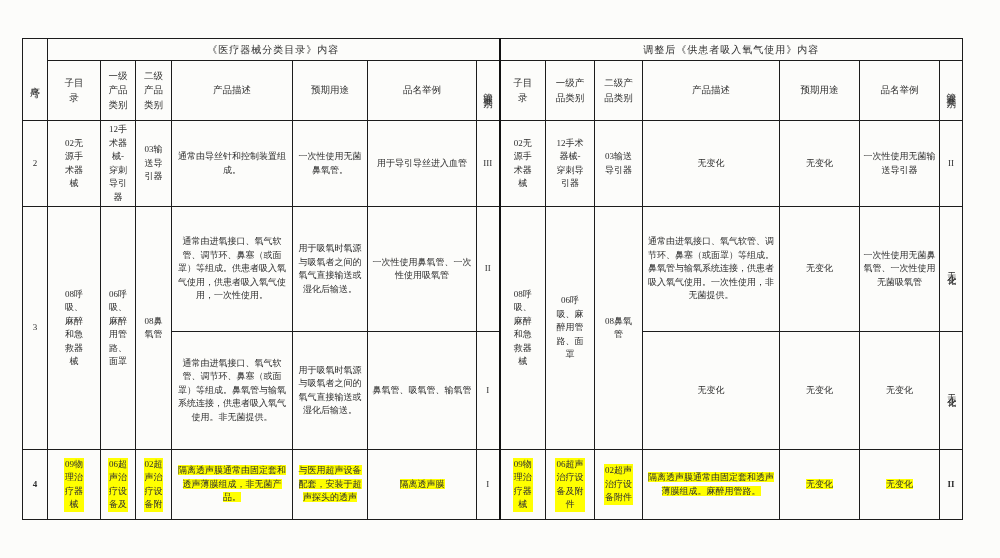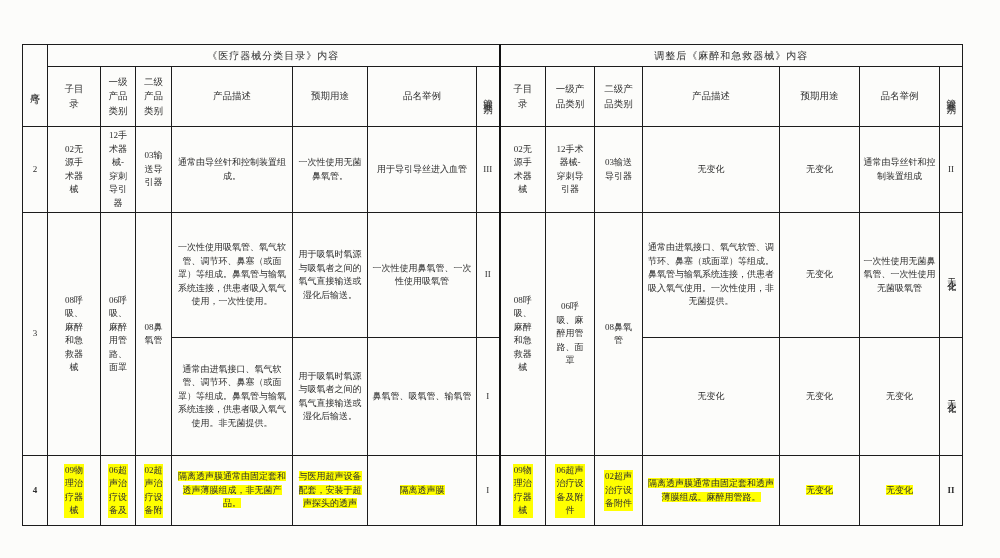--- a/index.html
+++ b/index.html
@@ -4,21 +4,21 @@
 <style>
   * { box-sizing: border-box; margin: 0; padding: 0; }
   html,body { width: 1000px; height: 558px; }
   body {
     background: #fcfcfa;
     font-family: "Liberation Serif", "DejaVu Serif", serif;
     color: #2e2e2e;
     position: relative;
     overflow: hidden;
   }
-  .page { position: absolute; left: 22px; top: 44px; }
+  .page { position: absolute; left: 22px; top: 38px; }
   table.doc {
     border-collapse: collapse;
     table-layout: fixed;
     width: 940px;
     border: 1.5px solid #1c1c1c;
   }
   td {
     border: 1px solid #1c1c1c;
     text-align: center;
     vertical-align: middle;
@@ -66,21 +66,21 @@
         <col style="width:137px">
       <col style="width:80px">
         <col style="width:80px">
         <col style="width:23px">
     </colgroup>
 
     <tbody>
         <tr class="h1">
       <td rowspan="2"><span class="vert">序号</span></td>
       <td colspan="7" class="sep">《医疗器械分类目录》内容</td>
-      <td colspan="7">调整后《麻醉和急救器械》内容</td>
+      <td colspan="7">调整后《供患者吸入氧气使用》内容</td>
     </tr>
 
     <tr class="h2">
       <td><span class="cw2">子目录</span></td>
       <td><span class="cw2">一级产品类别</span></td>
       <td><span class="cw2">二级产品类别</span></td>
       <td>产品描述</td>
       <td>预期用途</td>
       <td>品名举例</td>
       <td class="sep"><span class="vert">管理类别</span></td>
@@ -100,30 +100,30 @@
       <td><span class="cw2">03输送导引器</span></td>
       <td>通常由导丝针和控制装置组成。</td>
       <td>一次性使用无菌鼻氧管。</td>
       <td>用于导引导丝进入血管</td>
       <td class="sep">III</td>
       <td><span class="cw2">02无源手术器械</span></td>
       <td><span class="cw3">12手术器械-穿刺导引器</span></td>
       <td><span class="cw3">03输送导引器</span></td>
       <td>无变化</td>
       <td>无变化</td>
-      <td>通常由导丝针和控制装置组成</td>
+      <td>一次性使用无菌输送导引器</td>
       <td>II</td>
     </tr>
 
     <tr class="r3a">
       <td rowspan="2">3</td>
       <td rowspan="2"><span class="cw2">08呼吸、麻醉和急救器械</span></td>
       <td rowspan="2"><span class="cw2">06呼吸、麻醉用管路、面罩</span></td>
       <td rowspan="2"><span class="cw2">08鼻氧管</span></td>
-      <td>一次性使用吸氧管、氧气软管、调节环、鼻塞（或面罩）等组成。鼻氧管与输氧系统连接，供患者吸入氧气使用，一次性使用。</td>
+      <td>通常由进氧接口、氧气软管、调节环、鼻塞（或面罩）等组成。供患者吸入氧气使用，供患者吸入氧气使用，一次性使用。</td>
       <td>用于吸氧时氧源与吸氧者之间的氧气直接输送或湿化后输送。</td>
       <td>一次性使用鼻氧管、一次性使用吸氧管</td>
       <td class="sep">II</td>
       <td rowspan="2"><span class="cw2">08呼吸、麻醉和急救器械</span></td>
       <td rowspan="2"><span class="cw3">06呼吸、麻醉用管路、面罩</span></td>
       <td rowspan="2"><span class="cw3">08鼻氧管</span></td>
       <td>通常由进氧接口、氧气软管、调节环、鼻塞（或面罩）等组成。鼻氧管与输氧系统连接，供患者吸入氧气使用。一次性使用，非无菌提供。</td>
       <td>无变化</td>
       <td>一次性使用无菌鼻氧管、一次性使用无菌吸氧管</td>
       <td><span class="vert">无变化</span></td>

